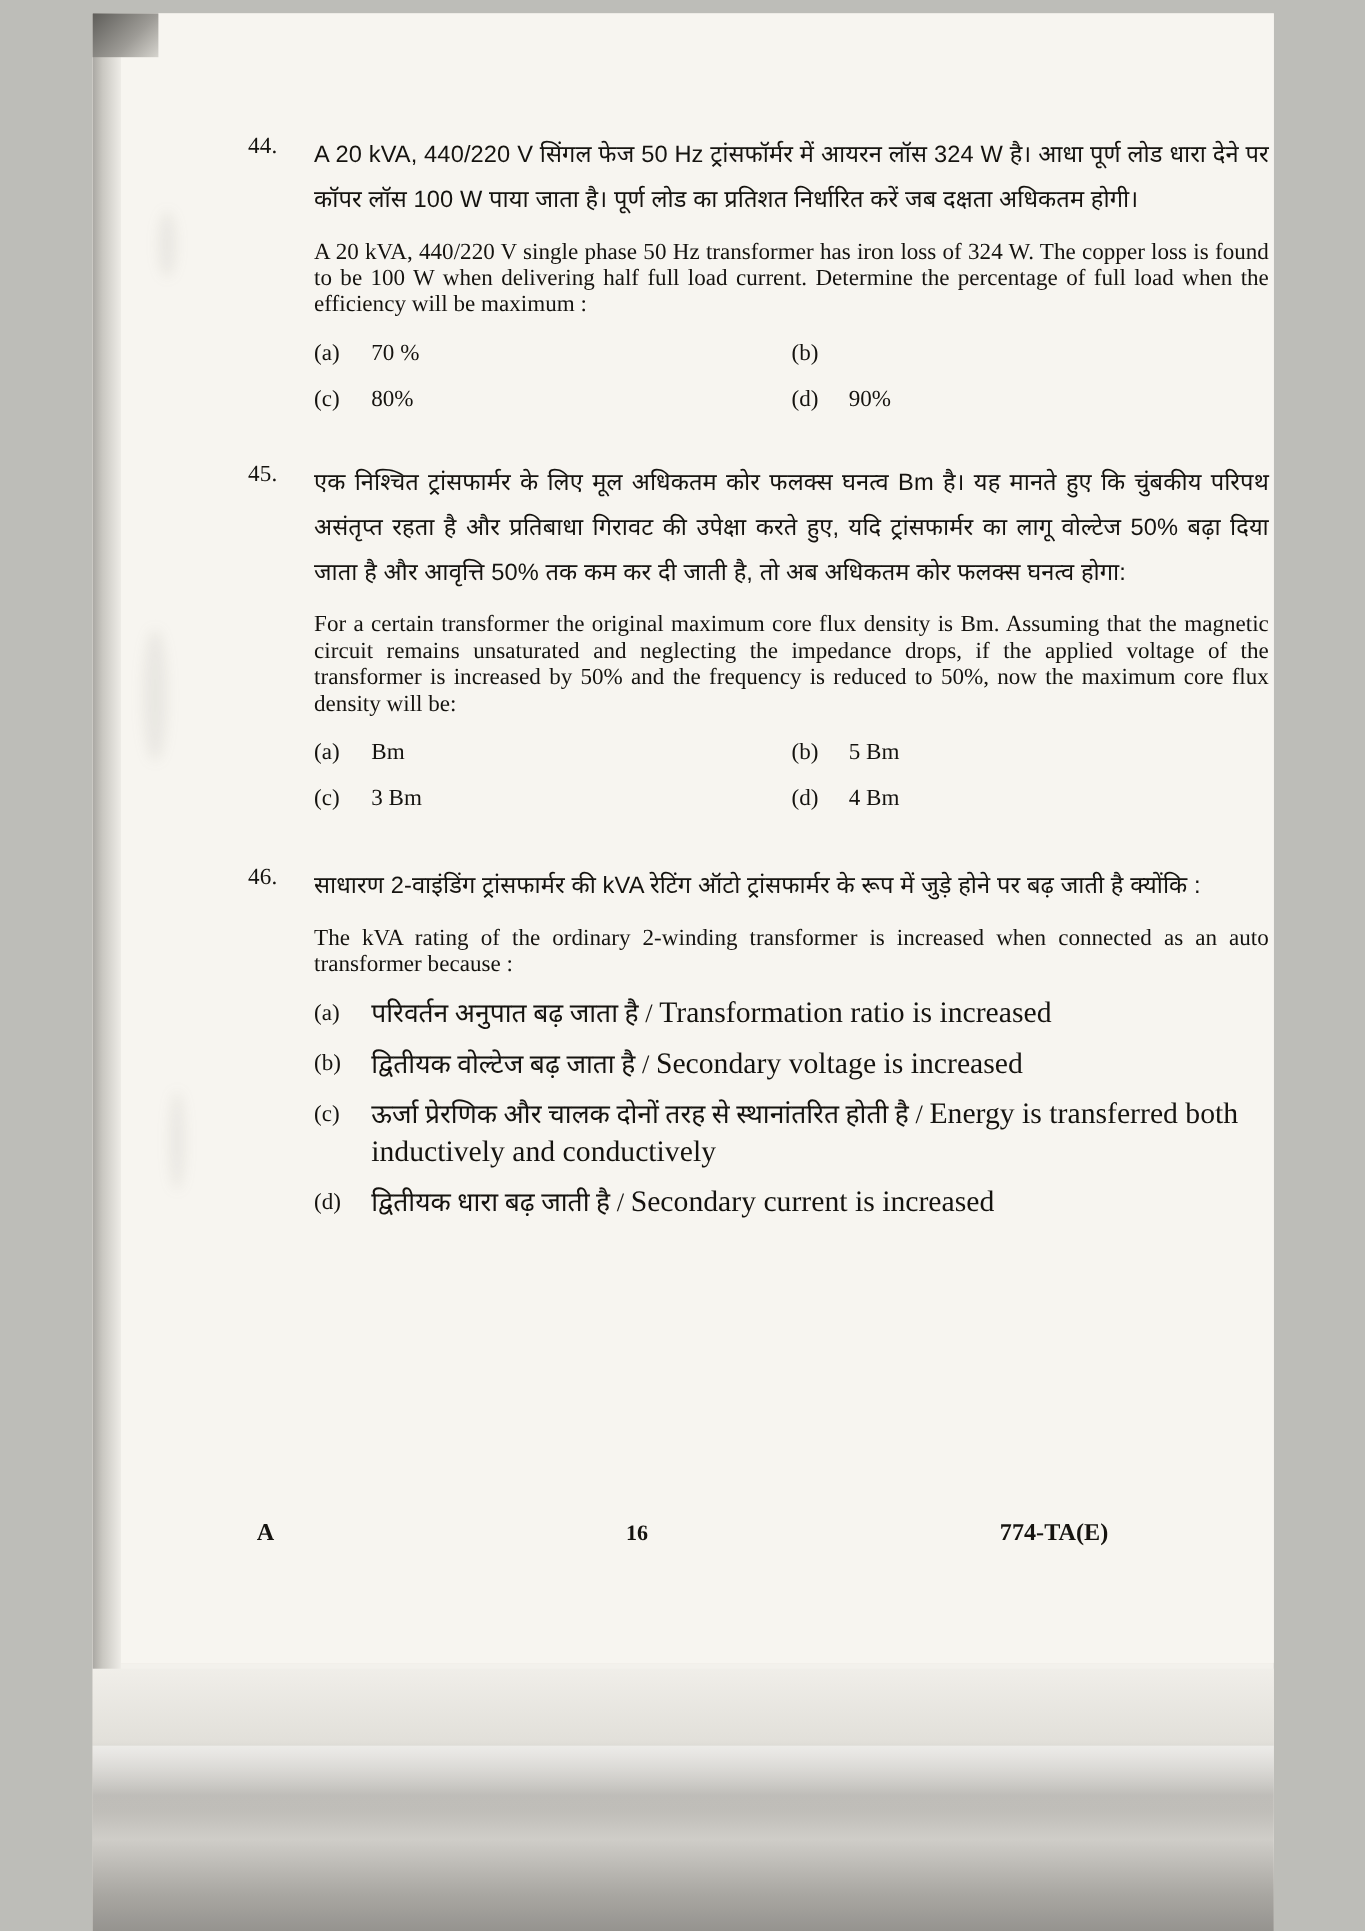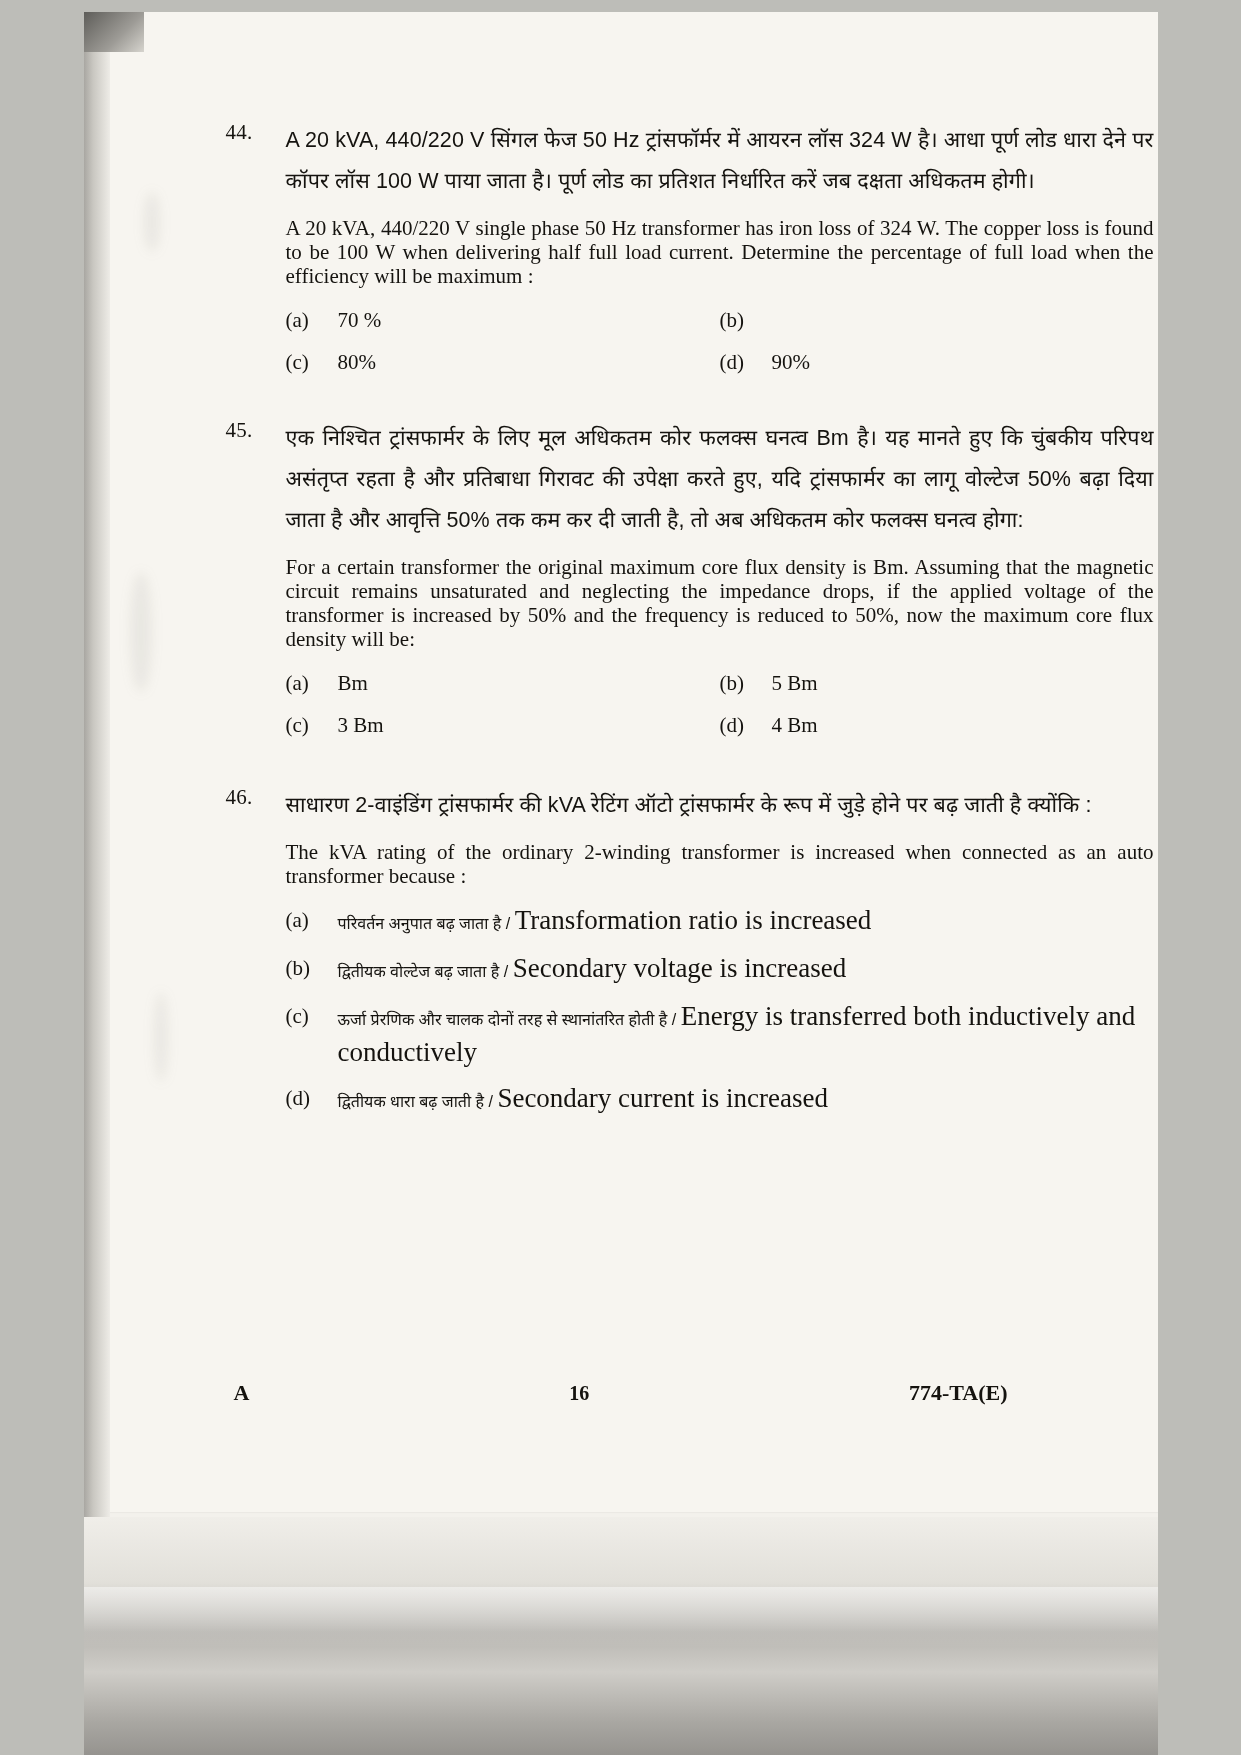--- a/index.html
+++ b/index.html
@@ -116,22 +116,22 @@
     flex: 0 0 52px;
   }
   .opt .txt {
     flex: 1 1 auto;
   }
   .opt-list .opt {
     width: 100%;
     margin-bottom: 12px;
   }
   .opt .txt .hi {
-    font-family: Liberation Sans, sans-serif;
-    font-size: 16px;
+    font-family: Liberation Serif, serif;
+    font-size: 24px;
   }
   .opt .txt .en {
     font-family: "Liberation Serif", serif;
     font-size: 27px;
   }
 
   .footer {
     position: absolute;
     left: 150px;
     right: 150px;

